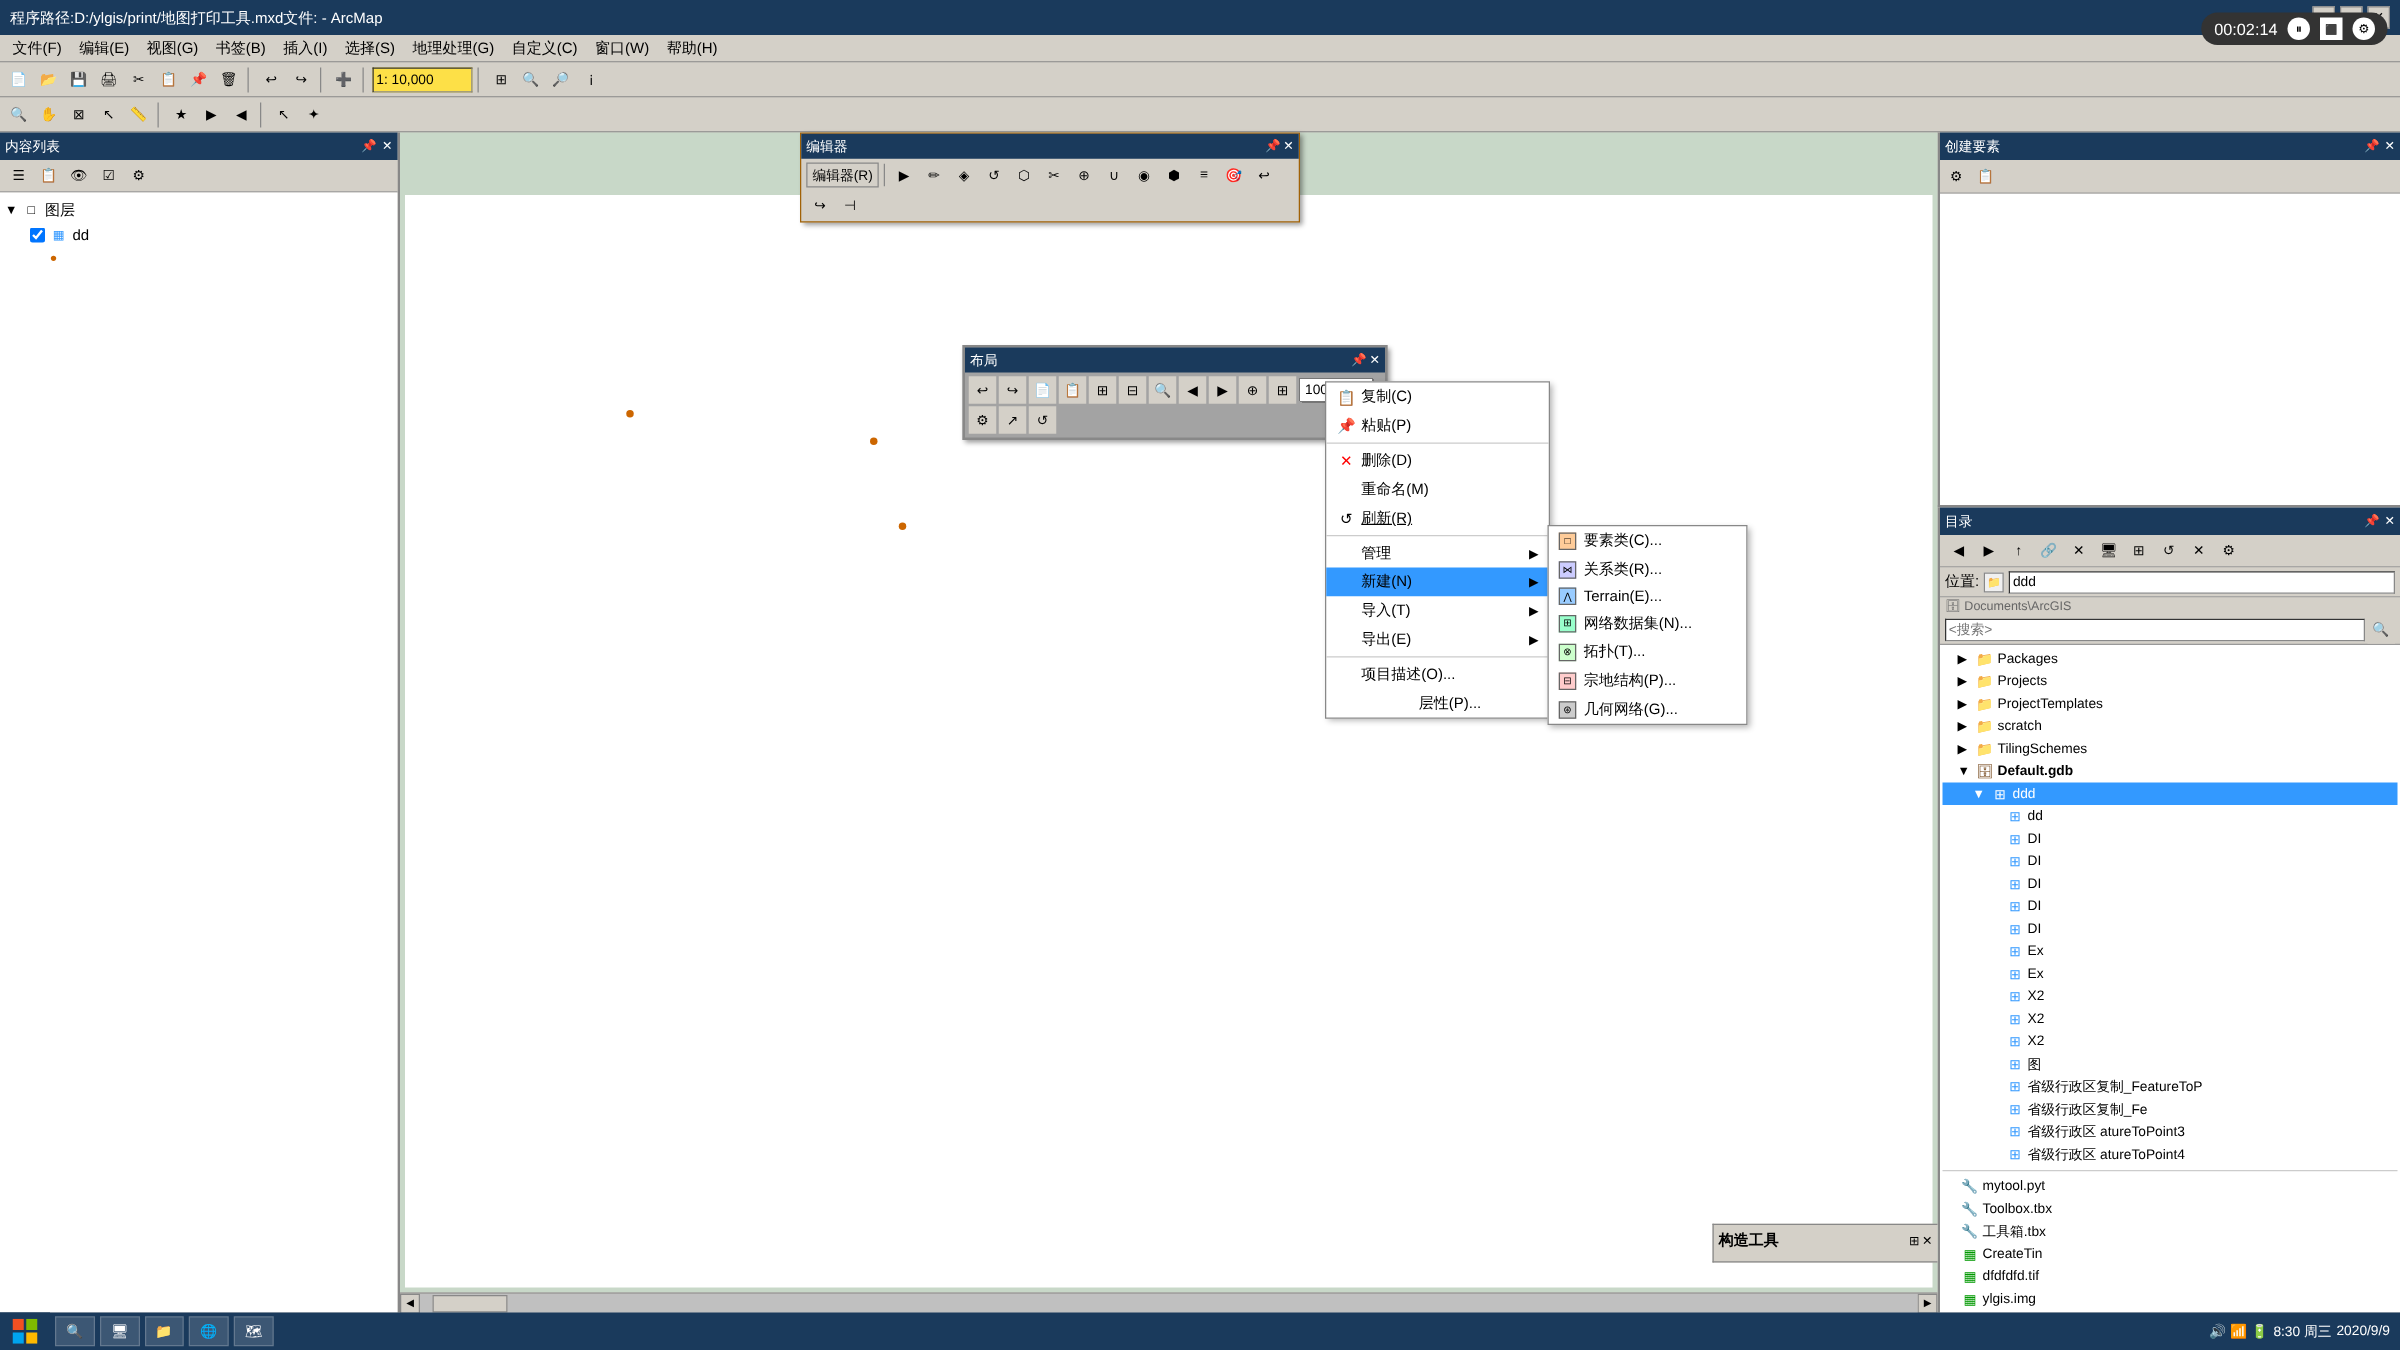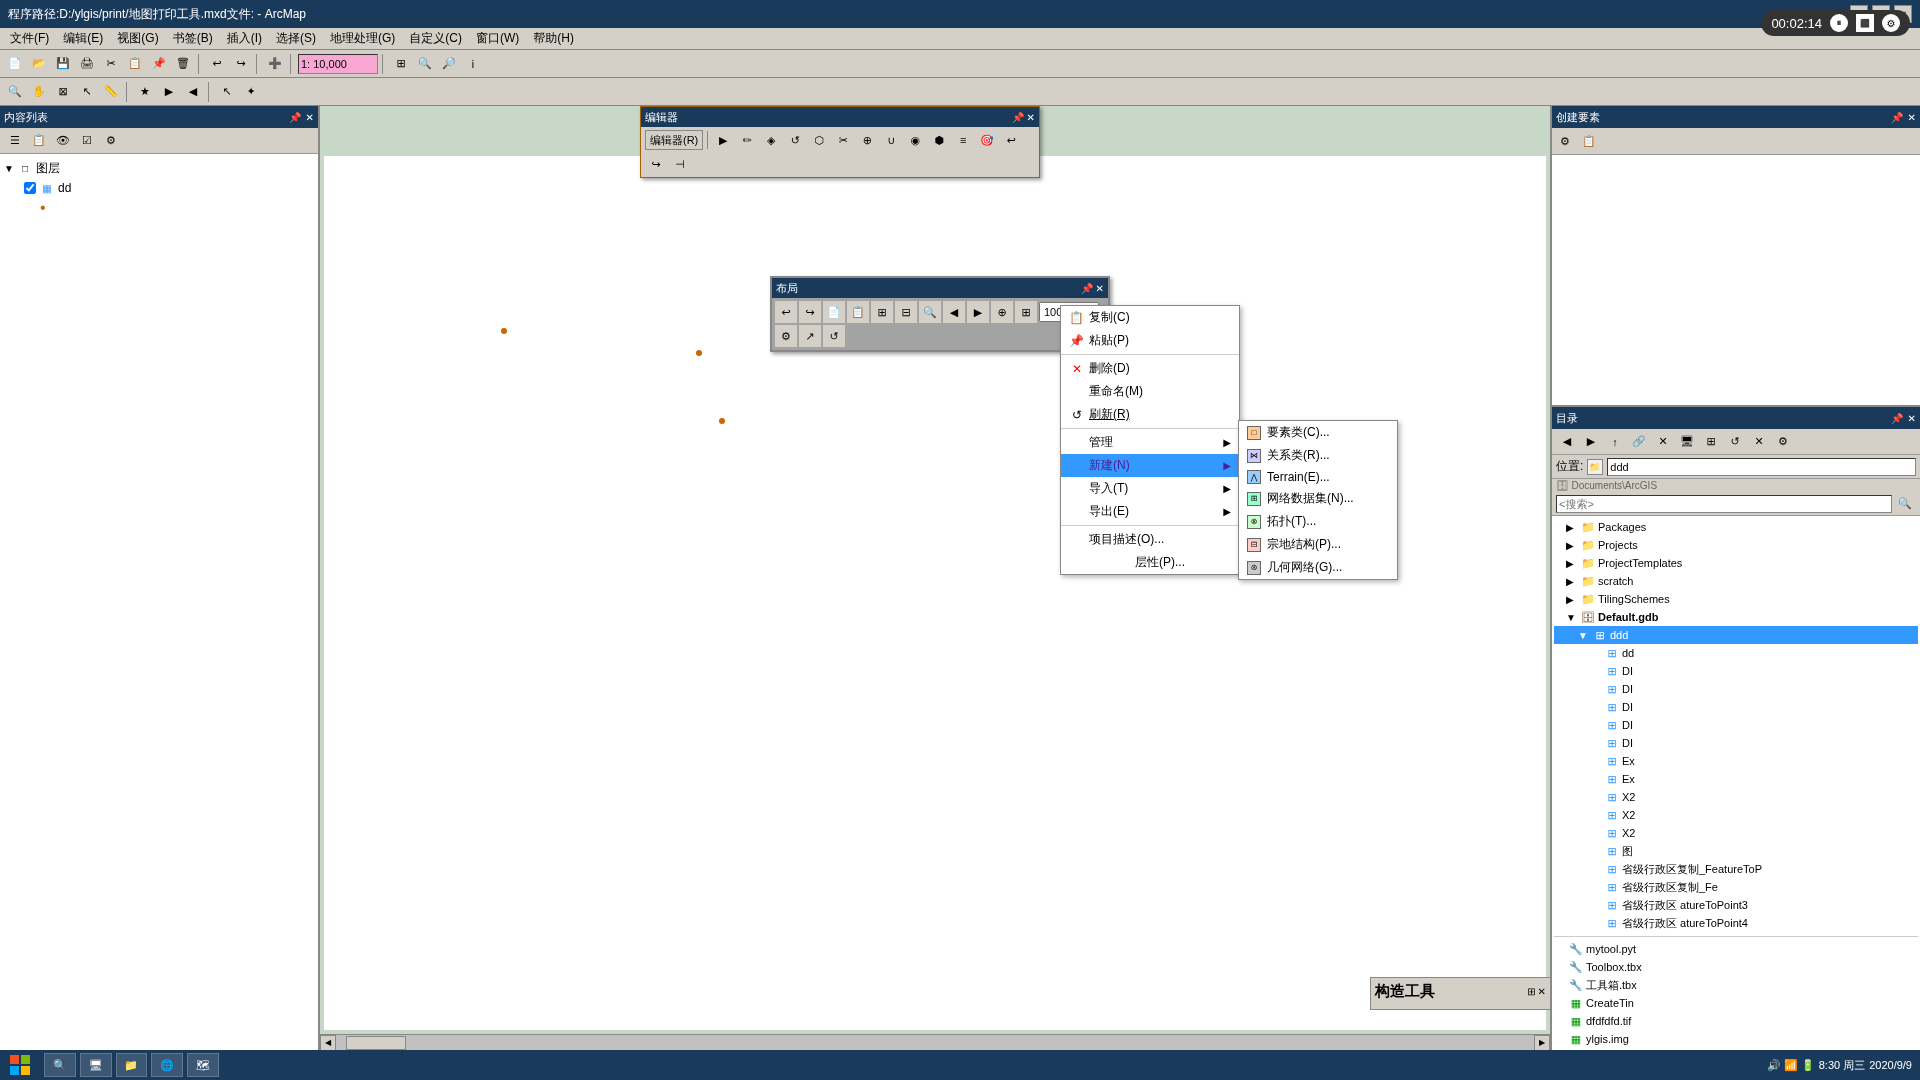--- a/index.html
+++ b/index.html
@@ -12,21 +12,21 @@
     .title-bar-btn { width: 18px; height: 18px; background: #d4d0c8; border: 1px solid #888; font-size: 10px; display: flex; align-items: center; justify-content: center; cursor: pointer; color: black; }
 
     
     .menu-bar { background: #d4d0c8; height: 22px; display: flex; align-items: center; border-bottom: 1px solid #888; padding: 0 4px; gap: 2px; }
     .menu-item { padding: 2px 6px; font-size: 12px; cursor: pointer; }
 
     
     .toolbar { background: #d4d0c8; height: 28px; display: flex; align-items: center; border-bottom: 1px solid #888; padding: 2px 4px; gap: 2px; flex-wrap: wrap; }
     .tb-btn { width: 22px; height: 22px; background: #d4d0c8; border: 1px solid transparent; display: flex; align-items: center; justify-content: center; cursor: pointer; font-size: 11px; }
     .tb-separator { width: 4px; height: 20px; border-left: 1px solid #888; margin: 0 2px; }
-    .scale-input { width: 80px; height: 20px; border: 1px inset #888; background: #f9a8d4; font-size: 11px; padding: 0 2px; }
+    .scale-input { width: 80px; height: 20px; border: 1px inset #888; background: #fde047; font-size: 11px; padding: 0 2px; }
 
     
     .toolbar2 { background: #d4d0c8; height: 28px; display: flex; align-items: center; border-bottom: 1px solid #888; padding: 2px 4px; gap: 2px; }
 
     
     .toc-panel { width: 320px; background: #d4d0c8; border-right: 2px solid #888; display: flex; flex-direction: column; }
     .panel-header { background: #1a3a5c; color: white; height: 22px; display: flex; align-items: center; justify-content: space-between; padding: 0 4px; font-size: 11px; }
     .panel-header-btn { color: white; font-size: 10px; cursor: pointer; }
     .toc-toolbar { height: 26px; background: #d4d0c8; display: flex; align-items: center; padding: 2px 4px; gap: 2px; border-bottom: 1px solid #999; }
     .toc-content { flex: 1; background: white; padding: 4px; overflow: auto; }
@@ -275,21 +275,21 @@
         <div class="tb-btn">⊞</div>
         <select style="height:20px;font-size:11px;width:60px;"><option>100%</option></select>
         <div class="tb-btn">⚙</div>
         <div class="tb-btn">↗</div>
         <div class="tb-btn">↺</div>
       </div>
     </div>
 
     <div style="position:absolute; bottom:40px; right:0; width:180px; background:#d4d0c8; border:1px solid #888; border-right:none; padding:4px;">
       <div style="display:flex;align-items:center;justify-content:space-between;margin-bottom:4px;">
-        <span style="font-size:15px;font-weight:bold;">构造工具</span>
+        <span style="font-size:12px;font-weight:bold;">构造工具</span>
         <div style="display:flex;gap:2px;">
           <span style="font-size:10px;cursor:pointer;">⊞</span>
           <span style="font-size:10px;cursor:pointer;">✕</span>
         </div>
       </div>
     </div>
   </div>
 
   <div class="right-panels">
 
@@ -547,21 +547,21 @@
   <div class="ctx-item">
     <span style="width:16px;text-align:center;">↺</span>
     <span style="flex:1;padding-left:4px;text-decoration:underline;">刷新(R)</span>
   </div>
   <div class="ctx-separator"></div>
   <div class="ctx-item">
     <span style="width:16px;"></span>
     <span style="flex:1;padding-left:4px;">管理</span>
     <span class="ctx-arrow">▶</span>
   </div>
-  <div class="ctx-item highlighted" style="background:#3399ff;color:#4c1d95;">
+  <div class="ctx-item highlighted" style="background:#3399ff;color:#000000;">
     <span style="width:16px;"></span>
     <span style="flex:1;padding-left:4px;">新建(N)</span>
     <span class="ctx-arrow">▶</span>
   </div>
   <div class="ctx-item">
     <span style="width:16px;"></span>
     <span style="flex:1;padding-left:4px;">导入(T)</span>
     <span class="ctx-arrow">▶</span>
   </div>
   <div class="ctx-item">

